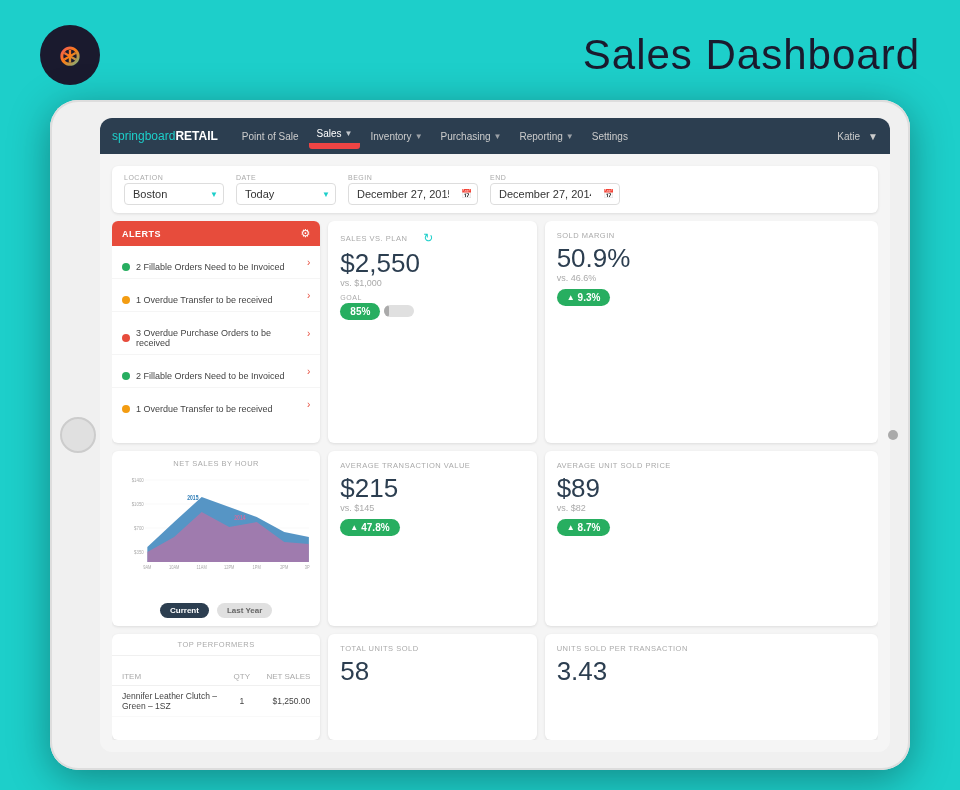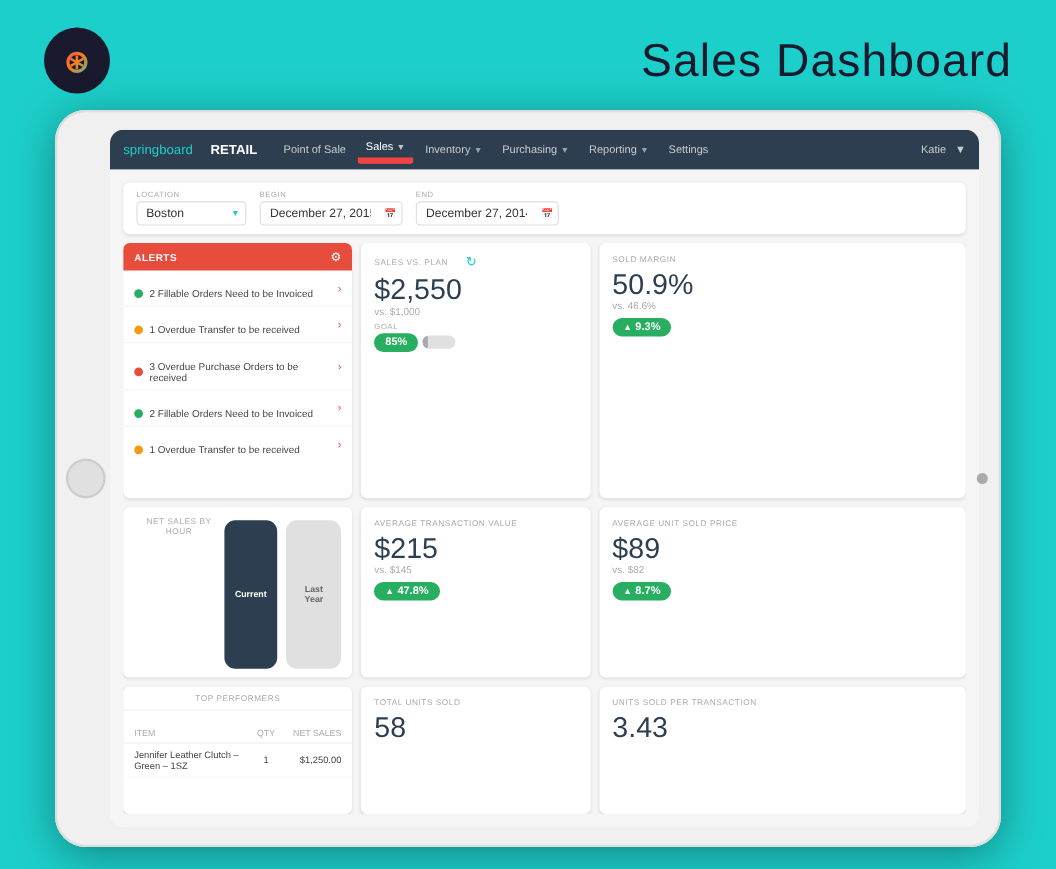--- a/index.html
+++ b/index.html
@@ -359,21 +359,21 @@
       font-size: 10px;
     }
 
     
     .chart-card {
       background: white;
       border-radius: 6px;
       box-shadow: 0 1px 3px rgba(0,0,0,0.1);
       padding: 8px 10px;
       display: flex;
-      flex-direction: row;
+      flex-direction: column;
       grid-row: 2 / 3;
     }
     .chart-title {
       font-size: 7.5px;
       color: #aaa;
       text-transform: uppercase;
       letter-spacing: 0.5px;
       text-align: center;
       margin-bottom: 4px;
     }
@@ -468,21 +468,21 @@
 </div>
 
 <div class="ipad-frame">
   <div class="ipad-home"></div>
   <div class="ipad-button-right"></div>
 
   <div class="screen">
 
     <nav class="navbar">
       <div class="nav-brand">
-        <span>springboard</span><span style="color:white;font-weight:700;padding-left:16px;">RETAIL</span>
+        <span>springboard</span><span style="color:white;font-weight:700;">RETAIL</span>
       </div>
       <div class="nav-items">
         <div class="nav-item">
           <span>Point of Sale</span>
         </div>
         <div class="nav-item active">
           <span>Sales</span>
           <span class="chevron">▼</span>
         </div>
         <div class="nav-item">
@@ -508,20 +508,28 @@
     </nav>
 
     <div class="content">
 
       <div class="filter-bar">
         <div class="filter-group">
           <span class="filter-label">LOCATION</span>
           <div class="filter-select-wrap">
             <select class="filter-select">
               <option>Boston</option>
+            </select>
+          </div>
+        </div>
+        <div class="filter-group">
+          <span class="filter-label">DATE</span>
+          <div class="filter-select-wrap">
+            <select class="filter-select">
+              <option>Today</option>
             </select>
           </div>
         </div>
         <div class="filter-group">
           <span class="filter-label">BEGIN</span>
           <div class="filter-date-wrap">
             <input type="text" class="filter-date" value="December 27, 2015" style="width: 130px;">
           </div>
         </div>
         <div class="filter-group">

